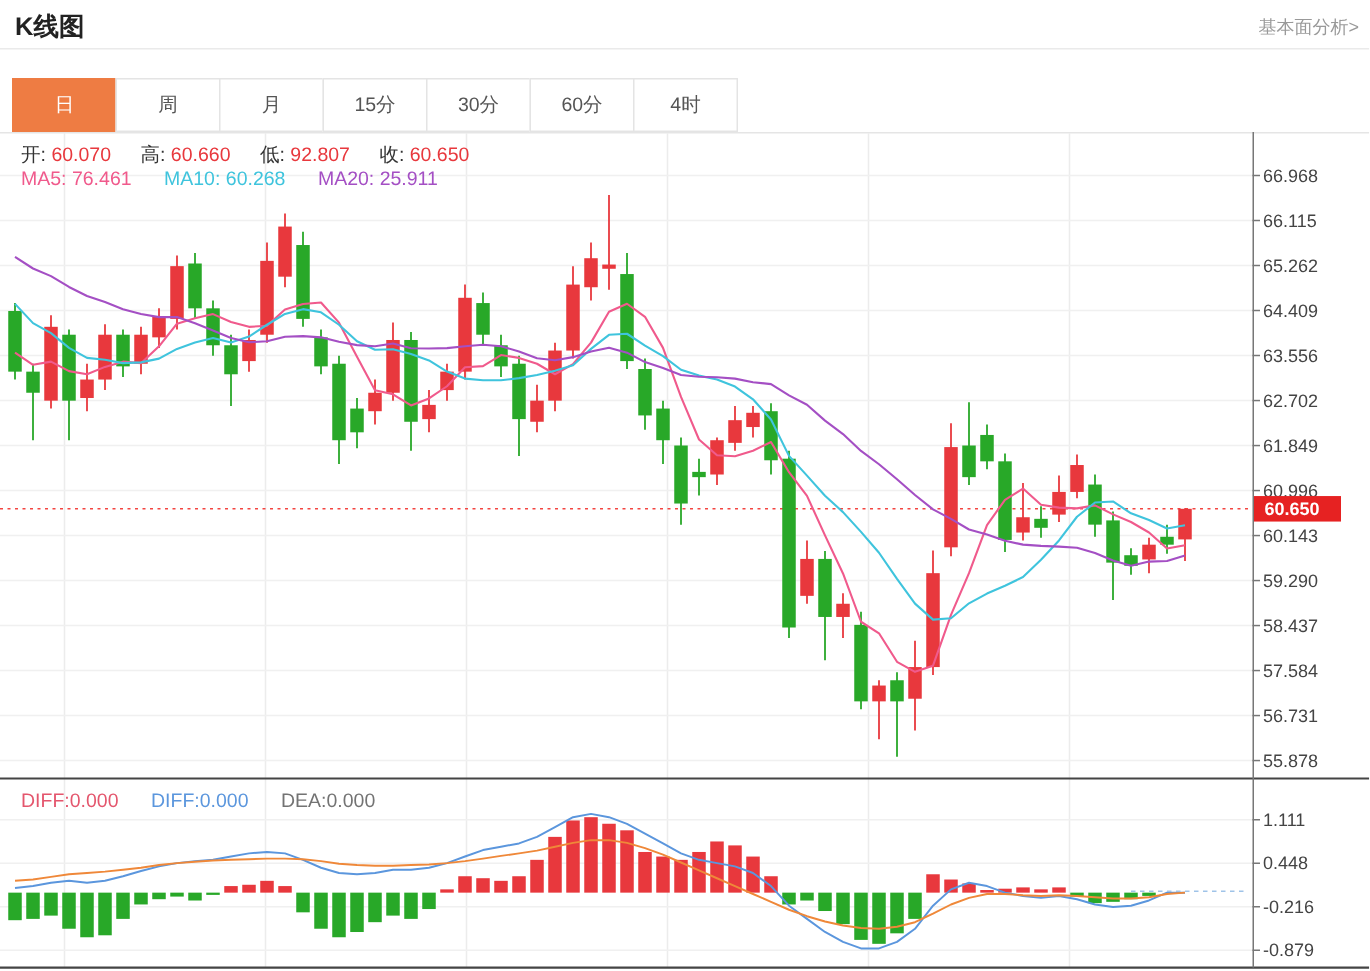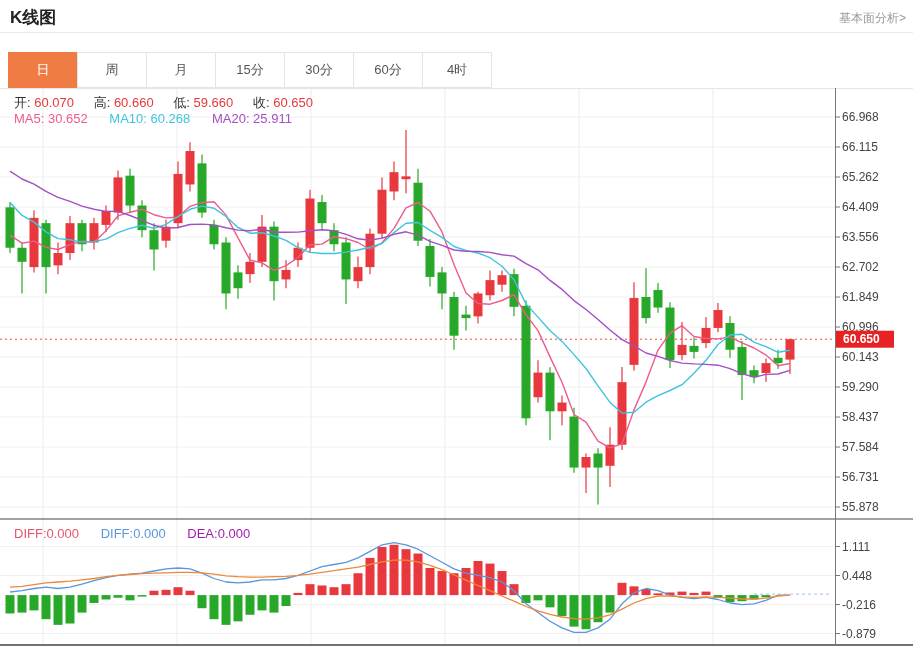--- a/index.html
+++ b/index.html
@@ -27,21 +27,21 @@
   #ohlc-legend { top:6px; }
   #ma-legend { top:23px; }
   #macd-legend { top:438px; }
   .lgl { color:#333; }
   .lgv { color:#e8383d; margin-right:16px; }
   .ma5 { color:#f05a8c; margin-right:18px; }
   .ma10 { color:#3fc4dd; margin-right:18px; }
   .ma20 { color:#a44fc4; }
   .m-macd { color:#e4566d; margin-right:18px; }
   .m-diff { color:#5b96dd; margin-right:18px; }
-  .m-dea { color:#a21caf;margin-top:24px; }
+  .m-dea { color:#737373;margin-top:24px; }
 
   text { font-family:"Liberation Sans", sans-serif; }
 </style>
 </head>
 <body>
 
 <div id="app">
 
   <div id="titlebar">
     <span id="page-title">K线图</span>
@@ -330,27 +330,27 @@
         <polyline points="10,499.2 22,498.3 34,496.6 46,494.8 58,494.0 70,493.1 82,491.8 94,490.5 106,488.7 118,487.4 130,486.5 142,485.7 154,485.2 166,484.8 178,484.4 190,484.4 202,484.8 214,486.1 226,487.8 238,488.7 250,489.2 262,489.2 274,488.7 286,488.3 298,487.4 310,486.1 322,484.4 334,482.6 346,480.9 358,479.1 370,476.5 382,473.9 394,472.1 406,472.1 418,473.9 430,477.4 442,481.7 454,487.0 466,492.2 478,497.5 490,502.7 502,508.0 514,513.2 526,518.5 538,522.8 550,526.3 562,529.0 574,530.7 586,531.2 598,529.8 610,526.8 622,521.1 634,515.0 646,510.6 658,508.0 670,508.0 682,508.8 694,509.3 706,508.8 718,509.3 730,510.2 742,511.0 754,511.0 766,510.2 778,508.0 790,507.1" fill="none" stroke="#ef8839" stroke-width="1.3" stroke-linejoin="round"></polyline>
         <line x1="754" y1="506.09577677224735" x2="832" y2="506.09577677224735" stroke="#9fc3e8" stroke-width="1" stroke-dasharray="3 3"></line>
       </svg>
 
     <div id="ohlc-legend" class="legend-row">
       <span class="lgl">开:</span>
       <span class="lgv">60.070</span>
       <span class="lgl">高:</span>
       <span class="lgv">60.660</span>
       <span class="lgl">低:</span>
-      <span class="lgv">59.660</span>
+      <span class="lgv">92.807</span>
       <span class="lgl">收:</span>
       <span class="lgv">60.650</span>
     </div>
 
     <div id="ma-legend" class="legend-row">
-      <span class="ma5">MA5: 30.652</span>
+      <span class="ma5">MA5: 76.461</span>
       <span class="ma10">MA10: 60.268</span>
       <span class="ma20">MA20: 25.911</span>
     </div>
 
     <div id="macd-legend" class="legend-row">
       <span class="m-macd">DIFF:0.000</span>
       <span class="m-diff">DIFF:0.000</span>
       <span class="m-dea">DEA:0.000</span>
     </div>
   </div>

